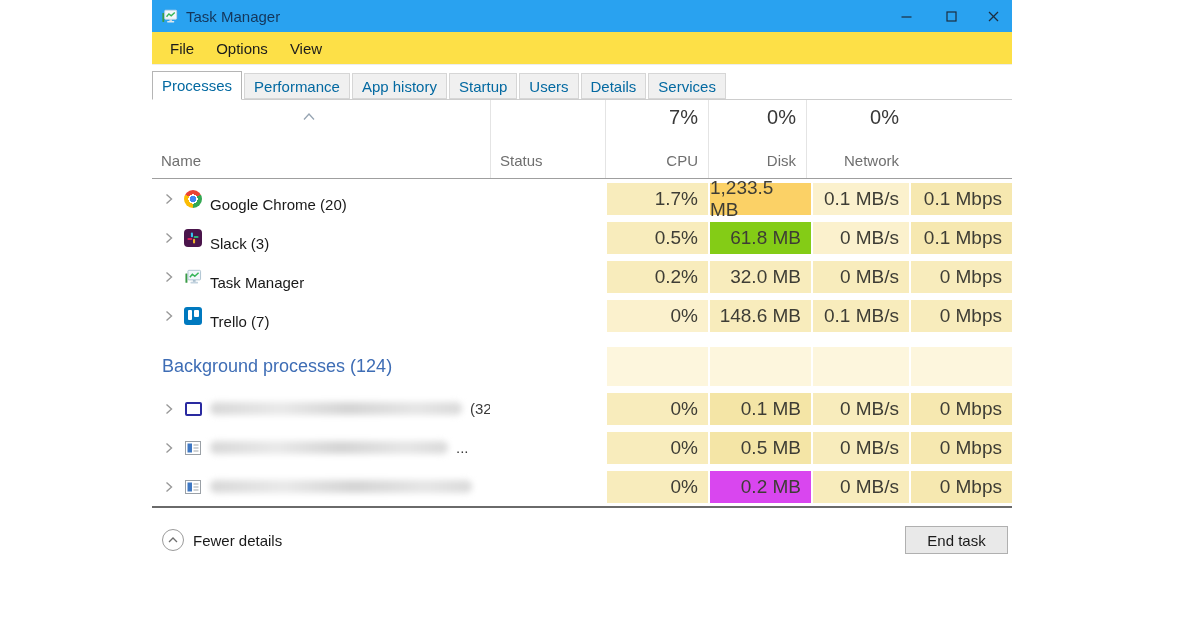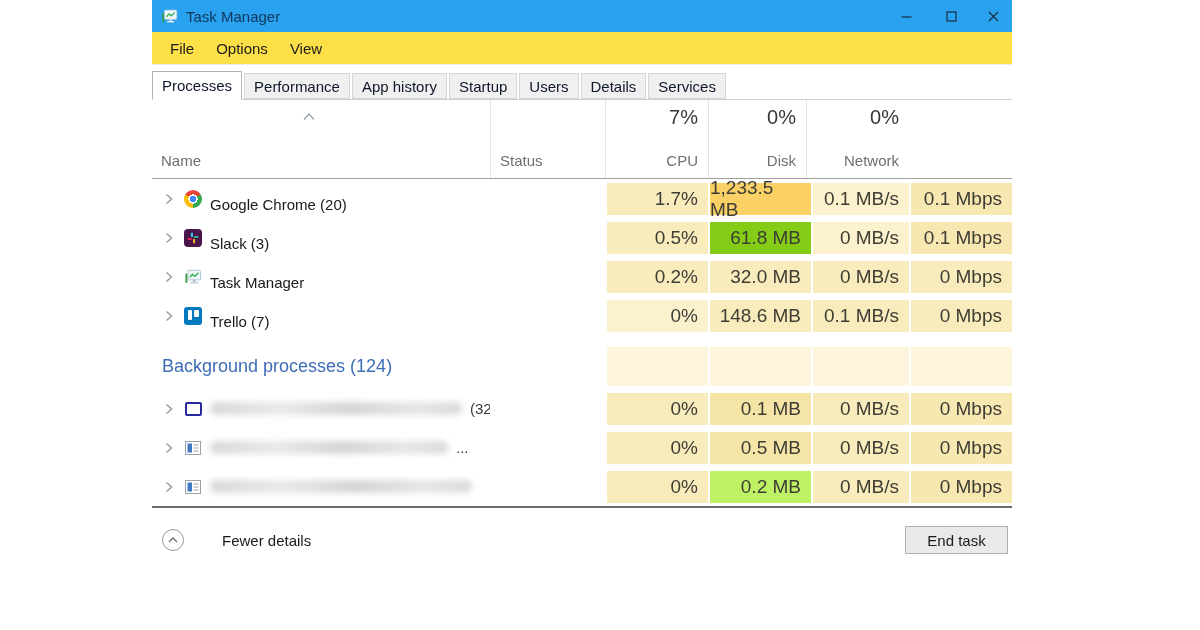--- a/index.html
+++ b/index.html
@@ -25,21 +25,21 @@
     height:32px;display:flex;align-items:center;padding-left:7px;
     font-size:15px;color:#1b1b1b;border-bottom:1px solid #ededed;background:#fde047;
   }
   .menu-item{padding:5px 11px;cursor:default;}
   
   .tabbar{
     height:34px;display:flex;align-items:flex-end;background:#fff;
     border-bottom:1px solid #cdcdcd;position:relative;
   }
   .tab{
-    font-size:15px;color:#0f172a;display:flex;align-items:center;
+    font-size:15px;color:#0369a1;display:flex;align-items:center;
     padding:0 9px;height:26px;background:#f0f0f0;border:1px solid #d6d6d6;
     margin-left:2px;box-sizing:border-box;cursor:pointer;white-space:nowrap;
   }
   .tab.active{
     height:29px;background:#fff;border:1px solid #b5b5b5;border-bottom:1px solid #fff;
     margin-bottom:-1px;z-index:2;margin-left:0;
   }
   
   .theader{height:79px;display:flex;border-bottom:1px solid #9f9f9f;background:#fff;box-sizing:border-box;}
   .hcol{position:relative;box-sizing:border-box;}
@@ -86,21 +86,21 @@
   .ic-trello::after{right:3.5px;height:7px;}
   .blob{height:13px;border-radius:6px;flex:none;
     background:linear-gradient(90deg,#d8d8d8,#e9e9e9 28%,#d4d4d4 55%,#e6e6e6 82%,#dadada);
     filter:blur(3px);}
   .blur-suffix{font-size:15px;color:#3a3a3a;white-space:nowrap;}
   
   .tdivider{height:2px;background:#6a6a6a;}
   .footer{height:64px;display:flex;align-items:center;padding:0 2px 0 10px;gap:9px;background:#fff;}
   .fewer{display:flex;align-items:center;gap:9px;cursor:pointer;}
   .circle-ic{width:22px;height:22px;border:1px solid #9b9b9b;border-radius:50%;display:flex;align-items:center;justify-content:center;box-sizing:border-box;}
-  .fewer-label{font-size:15px;color:#1a1a1a;margin-left:29px;}
+  .fewer-label{font-size:15px;color:#1a1a1a;}
   .endtask-btn{
     margin-left:auto;margin-right:2px;width:103px;height:28px;
     background:#e9e9e9;border:1px solid #b0b0b0;font-size:15px;color:#1a1a1a;
     display:flex;align-items:center;justify-content:center;cursor:pointer;box-sizing:border-box;
     font-family:"Liberation Sans", sans-serif;
   }
 </style>
 </head>
 <body>
 
@@ -345,21 +345,21 @@
             <rect x="2.5" y="3.5" width="4.5" height="9" fill="#3f78c3"></rect>
             <line x1="8.5" y1="5" x2="13.5" y2="5" stroke="#b0b4b8" stroke-width="1.2"></line>
             <line x1="8.5" y1="8" x2="13.5" y2="8" stroke="#b0b4b8" stroke-width="1.2"></line>
             <line x1="8.5" y1="11" x2="13.5" y2="11" stroke="#b0b4b8" stroke-width="1.2"></line>
           </svg>
         </span>
         <span class="blob" style="width:262px"></span>
       </div>
       <div class="cell c-status"></div>
       <div class="cell c-num" style="background: rgb(248, 236, 188);">0%</div>
-      <div class="cell c-num" style="background: #bef264;">0.2 MB</div>
+      <div class="cell c-num" style="background: #d946ef;">0.2 MB</div>
       <div class="cell c-num c-disk" style="background: rgb(248, 236, 188);">0 MB/s</div>
       <div class="cell c-num" style="background: rgb(246, 232, 176);">0 Mbps</div>
     </div>
 
   </div>
 
   <div class="tdivider" style="background: rgb(106, 106, 106);"></div>
 
   <div class="footer">
     <div class="fewer">

